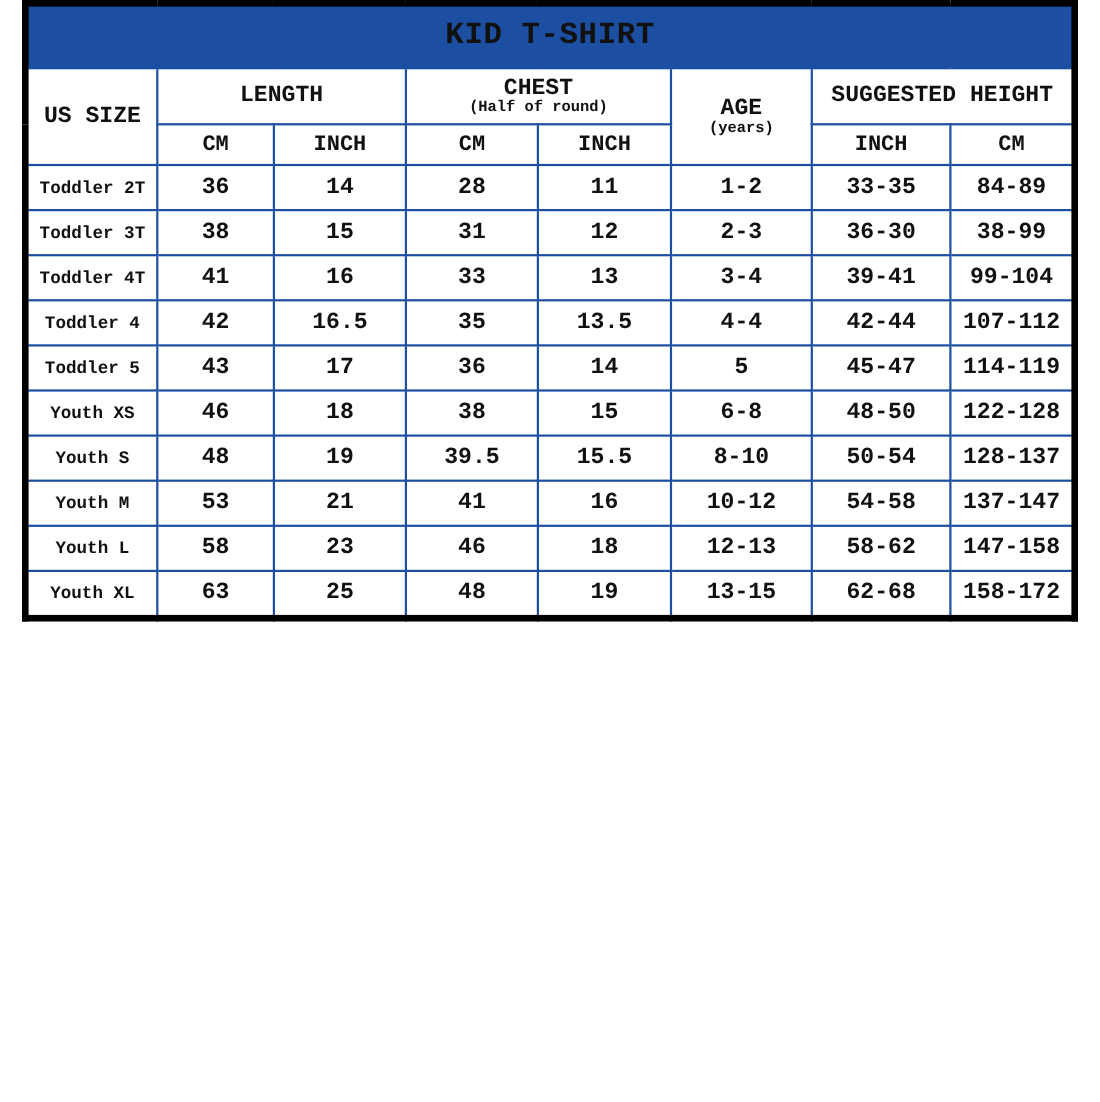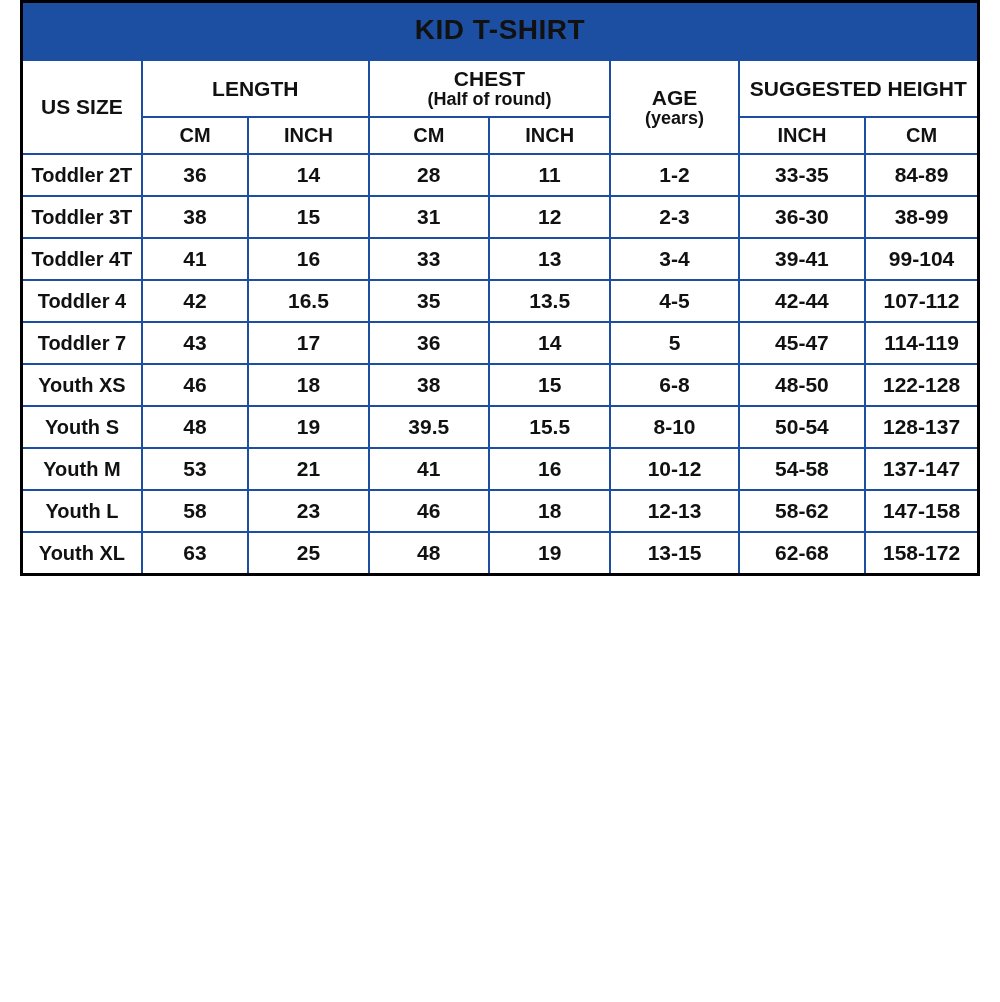--- a/index.html
+++ b/index.html
@@ -42,21 +42,22 @@
   }
 
   
   .table-area {
     padding: 0 20px;
   }
   table.size-chart {
     width: 960px;
     border-collapse: collapse;
     table-layout: fixed;
-    border: 3px solid #000000;
+    border: 6px solid #000000;
+    font-family: Liberation Mono, monospace;
   }
   table.size-chart td,
   table.size-chart th {
     border: 2px solid #1c4fa1;
     text-align: center;
     vertical-align: middle;
     color: #111111;
     font-weight: bold;
   }
 
@@ -77,31 +78,31 @@
     font-size: 21px;
     padding: 6px 2px;
   }
   .hdr-sub {
     background: #ffffff;
     font-size: 20px;
     padding: 6px 2px;
   }
   .hdr-small {
     display: block;
-    font-size: 18px;
+    font-size: 14px;
     font-weight: bold;
     margin-top: -2px;
   }
   .ussize-cell {
     font-size: 21px;
   }
 
   
   .row-label {
-    font-size: 20px;
+    font-size: 16px;
     padding: 8px 4px;
     white-space: nowrap;
     margin-top: 32px;
   }
   .cell {
     font-size: 21px;
     padding: 8px 2px;
   }
 
   
@@ -187,26 +188,26 @@
           <td class="cell">3-4</td>
           <td class="cell">39-41</td>
           <td class="cell">99-104</td>
         </tr>
         <tr>
           <td class="row-label">Toddler 4</td>
           <td class="cell">42</td>
           <td class="cell">16.5</td>
           <td class="cell">35</td>
           <td class="cell">13.5</td>
-          <td class="cell">4-5</td>
+          <td class="cell">4-4</td>
           <td class="cell">42-44</td>
           <td class="cell">107-112</td>
         </tr>
         <tr>
-          <td class="row-label">Toddler 7</td>
+          <td class="row-label">Toddler 5</td>
           <td class="cell">43</td>
           <td class="cell">17</td>
           <td class="cell">36</td>
           <td class="cell">14</td>
           <td class="cell">5</td>
           <td class="cell">45-47</td>
           <td class="cell">114-119</td>
         </tr>
         <tr>
           <td class="row-label">Youth XS</td>

